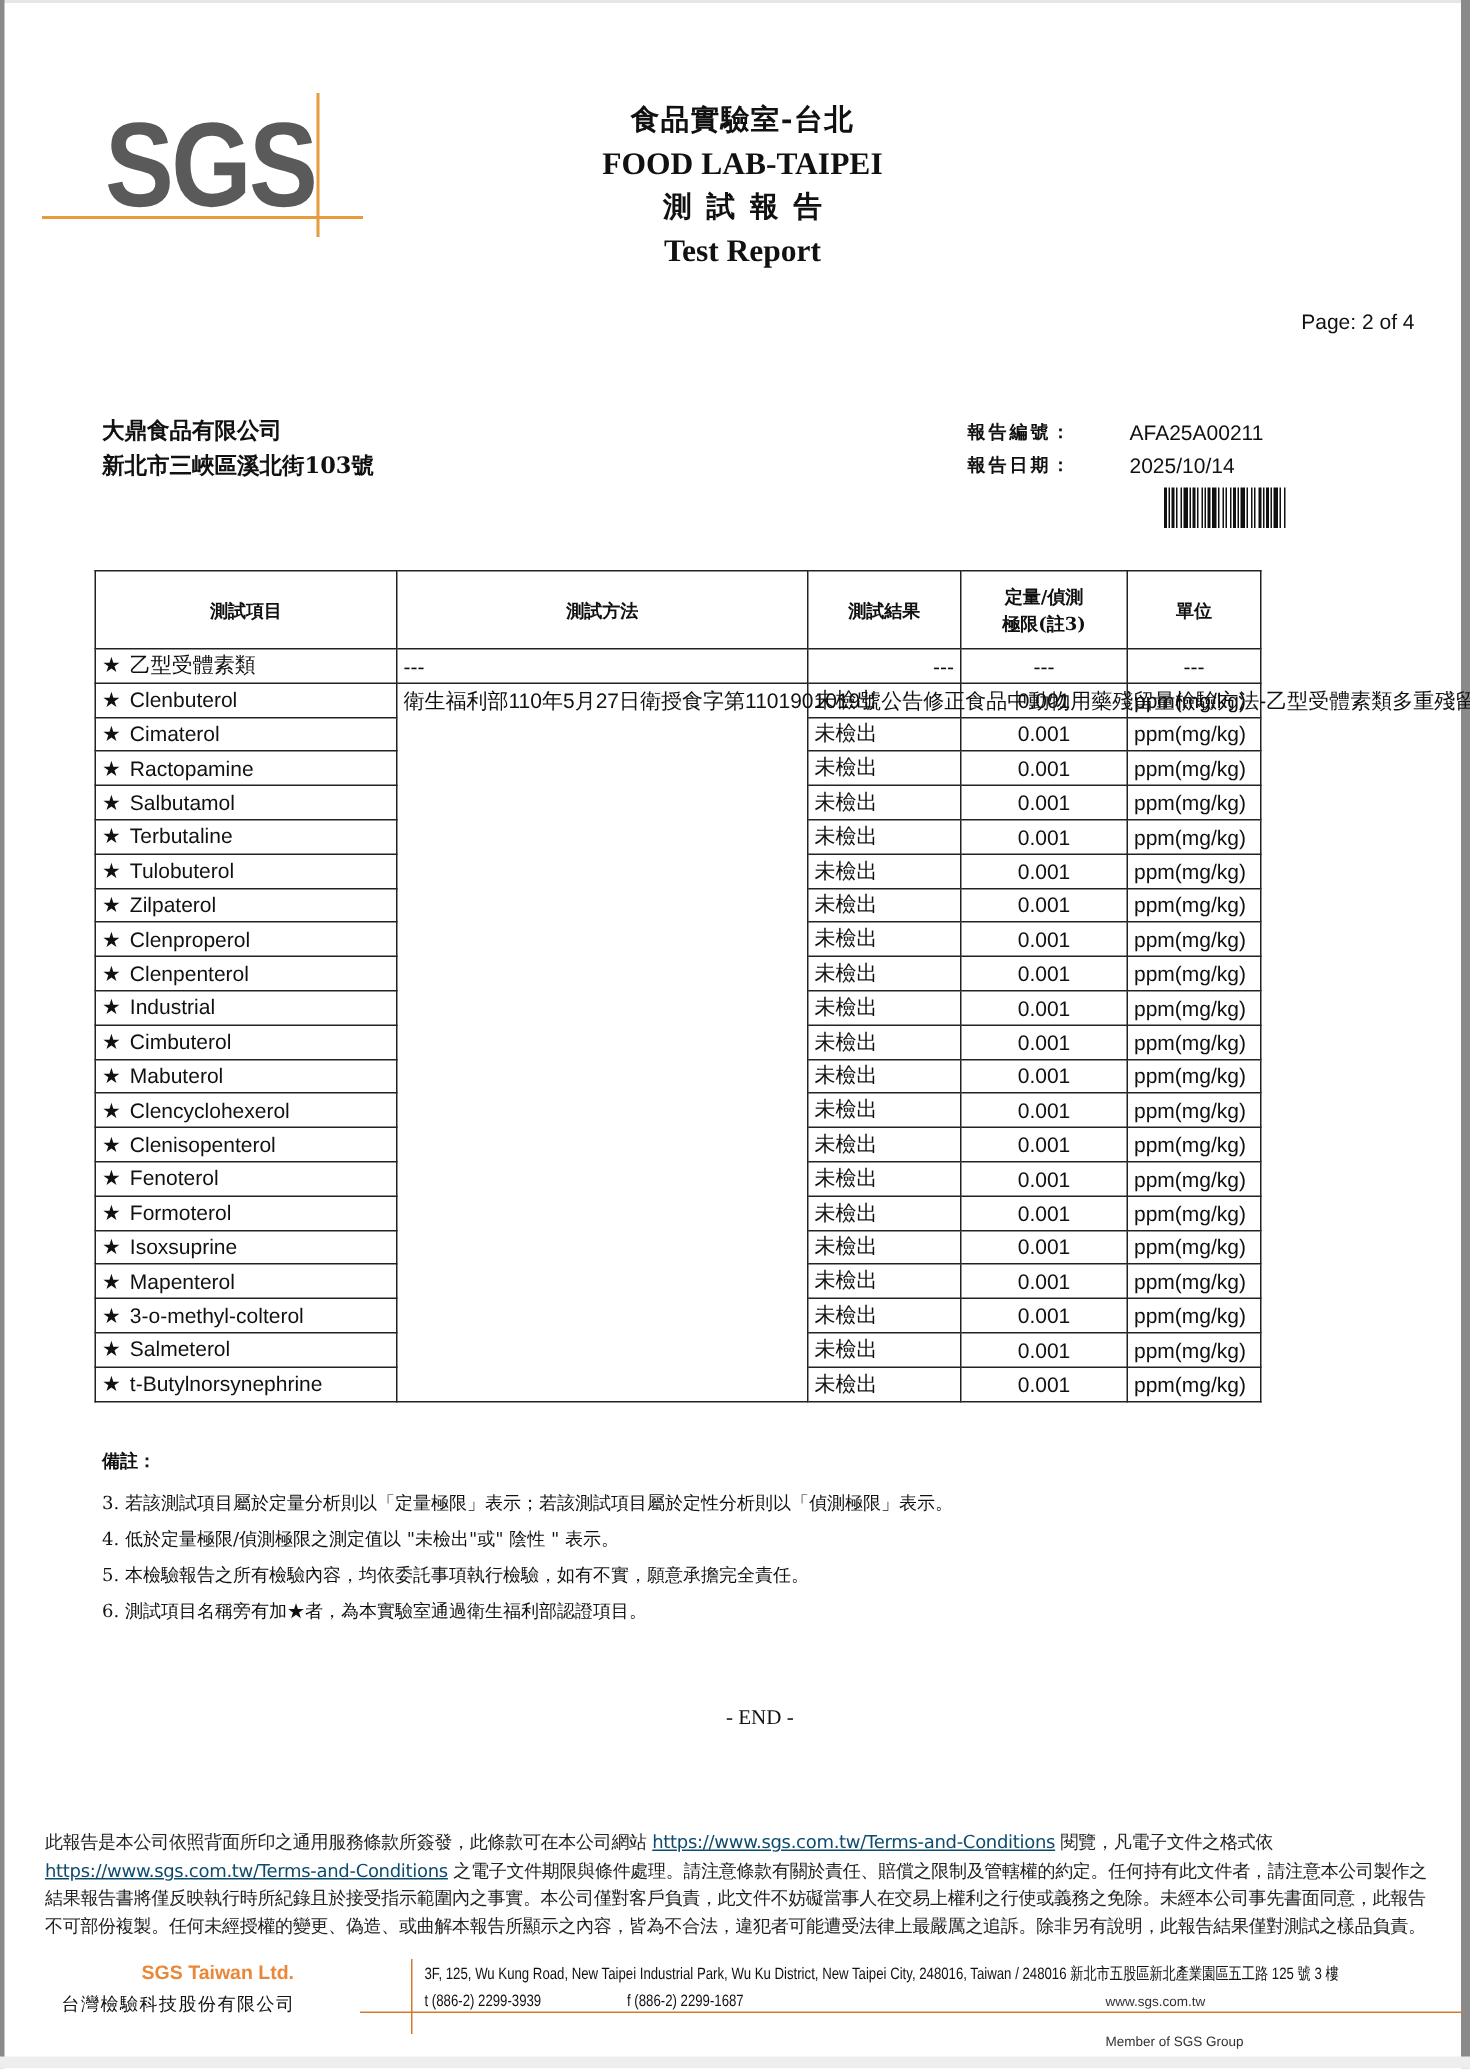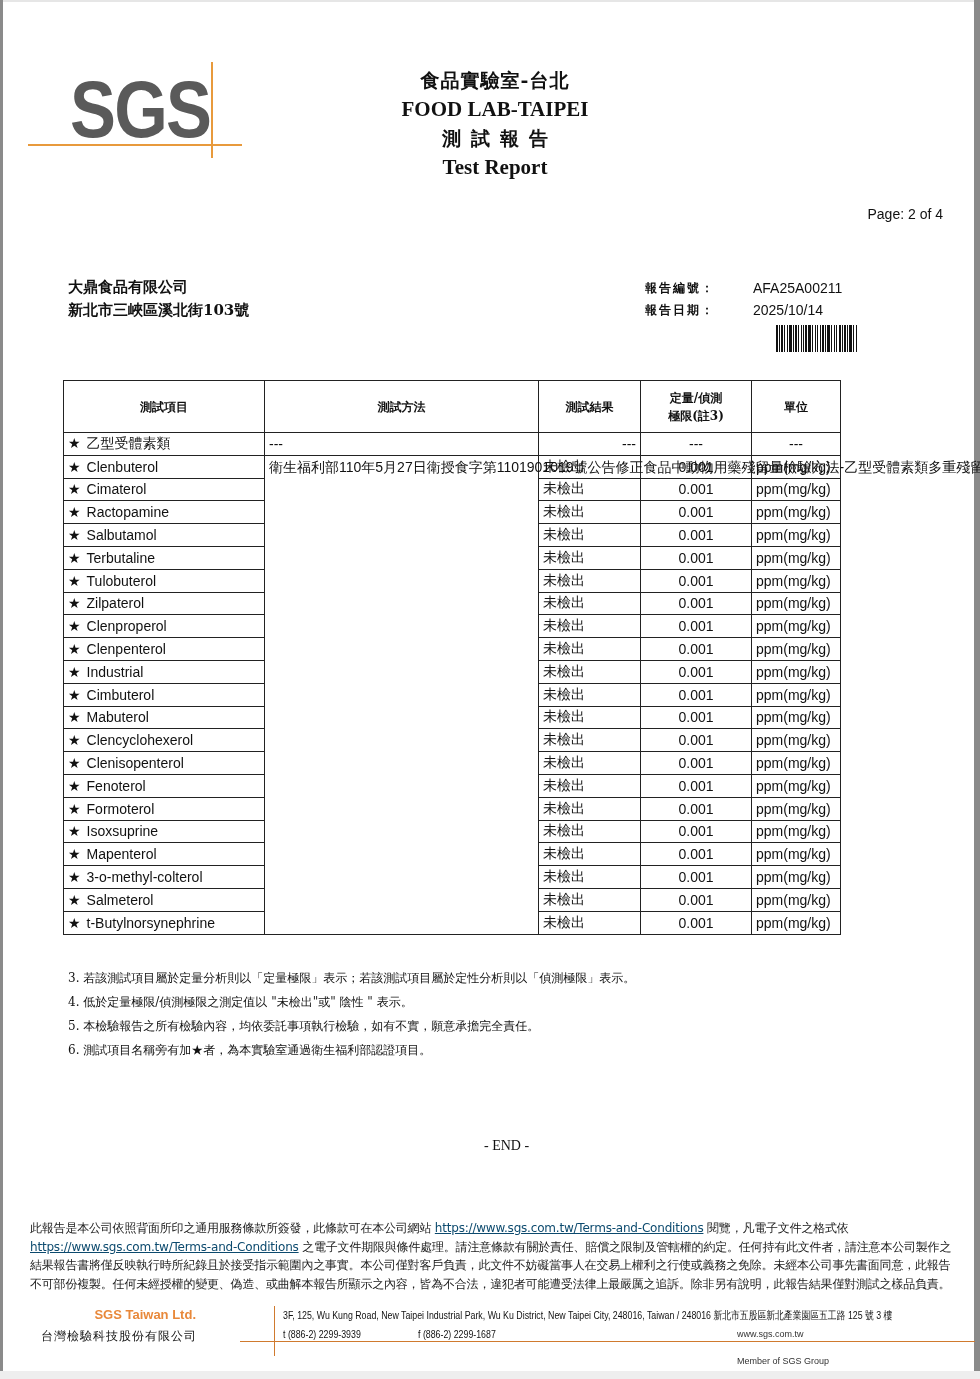--- a/index.html
+++ b/index.html
@@ -350,20 +350,21 @@
       <tr>
         <td class="item"><span class="star">★</span><span>t-Butylnorsynephrine</span></td>
         <td class="result">未檢出</td>
         <td class="limit">0.001</td>
         <td class="unit">ppm(mg/kg)</td>
       </tr>
     </tbody>
 </table>
 
 <div class="notes">
+  <div class="heading">備註：</div>
   <div class="n"><span>3.</span> <span>若該測試項目屬於定量分析則以「定量極限」表示；若該測試項目屬於定性分析則以「偵測極限」表示。</span></div>
   <div class="n"><span>4.</span> <span>低於定量極限/偵測極限之測定值以 "未檢出"或" 陰性 " 表示。</span></div>
   <div class="n"><span>5.</span> <span>本檢驗報告之所有檢驗內容，均依委託事項執行檢驗，如有不實，願意承擔完全責任。</span></div>
   <div class="n"><span>6.</span> <span>測試項目名稱旁有加★者，為本實驗室通過衛生福利部認證項目。</span></div>
   <div class="end">- END -</div>
 </div>
 
 <div class="disclaimer"><span>此報告是本公司依照背面所印之通用服務條款所簽發，此條款可在本公司網站 </span><span class="link">https://www.sgs.com.tw/Terms-and-Conditions</span><span> 閱覽，凡電子文件之格式依</span><br><span class="link">https://www.sgs.com.tw/Terms-and-Conditions</span><span> 之電子文件期限與條件處理。請注意條款有關於責任、賠償之限制及管轄權的約定。任何持有此文件者，請注意本公司製作之結果報告書將僅反映執行時所紀錄且於接受指示範圍內之事實。本公司僅對客戶負責，此文件不妨礙當事人在交易上權利之行使或義務之免除。未經本公司事先書面同意，此報告不可部份複製。任何未經授權的變更、偽造、或曲解本報告所顯示之內容，皆為不合法，違犯者可能遭受法律上最嚴厲之追訴。除非另有說明，此報告結果僅對測試之樣品負責。</span></div>
 
 <div class="footer">

